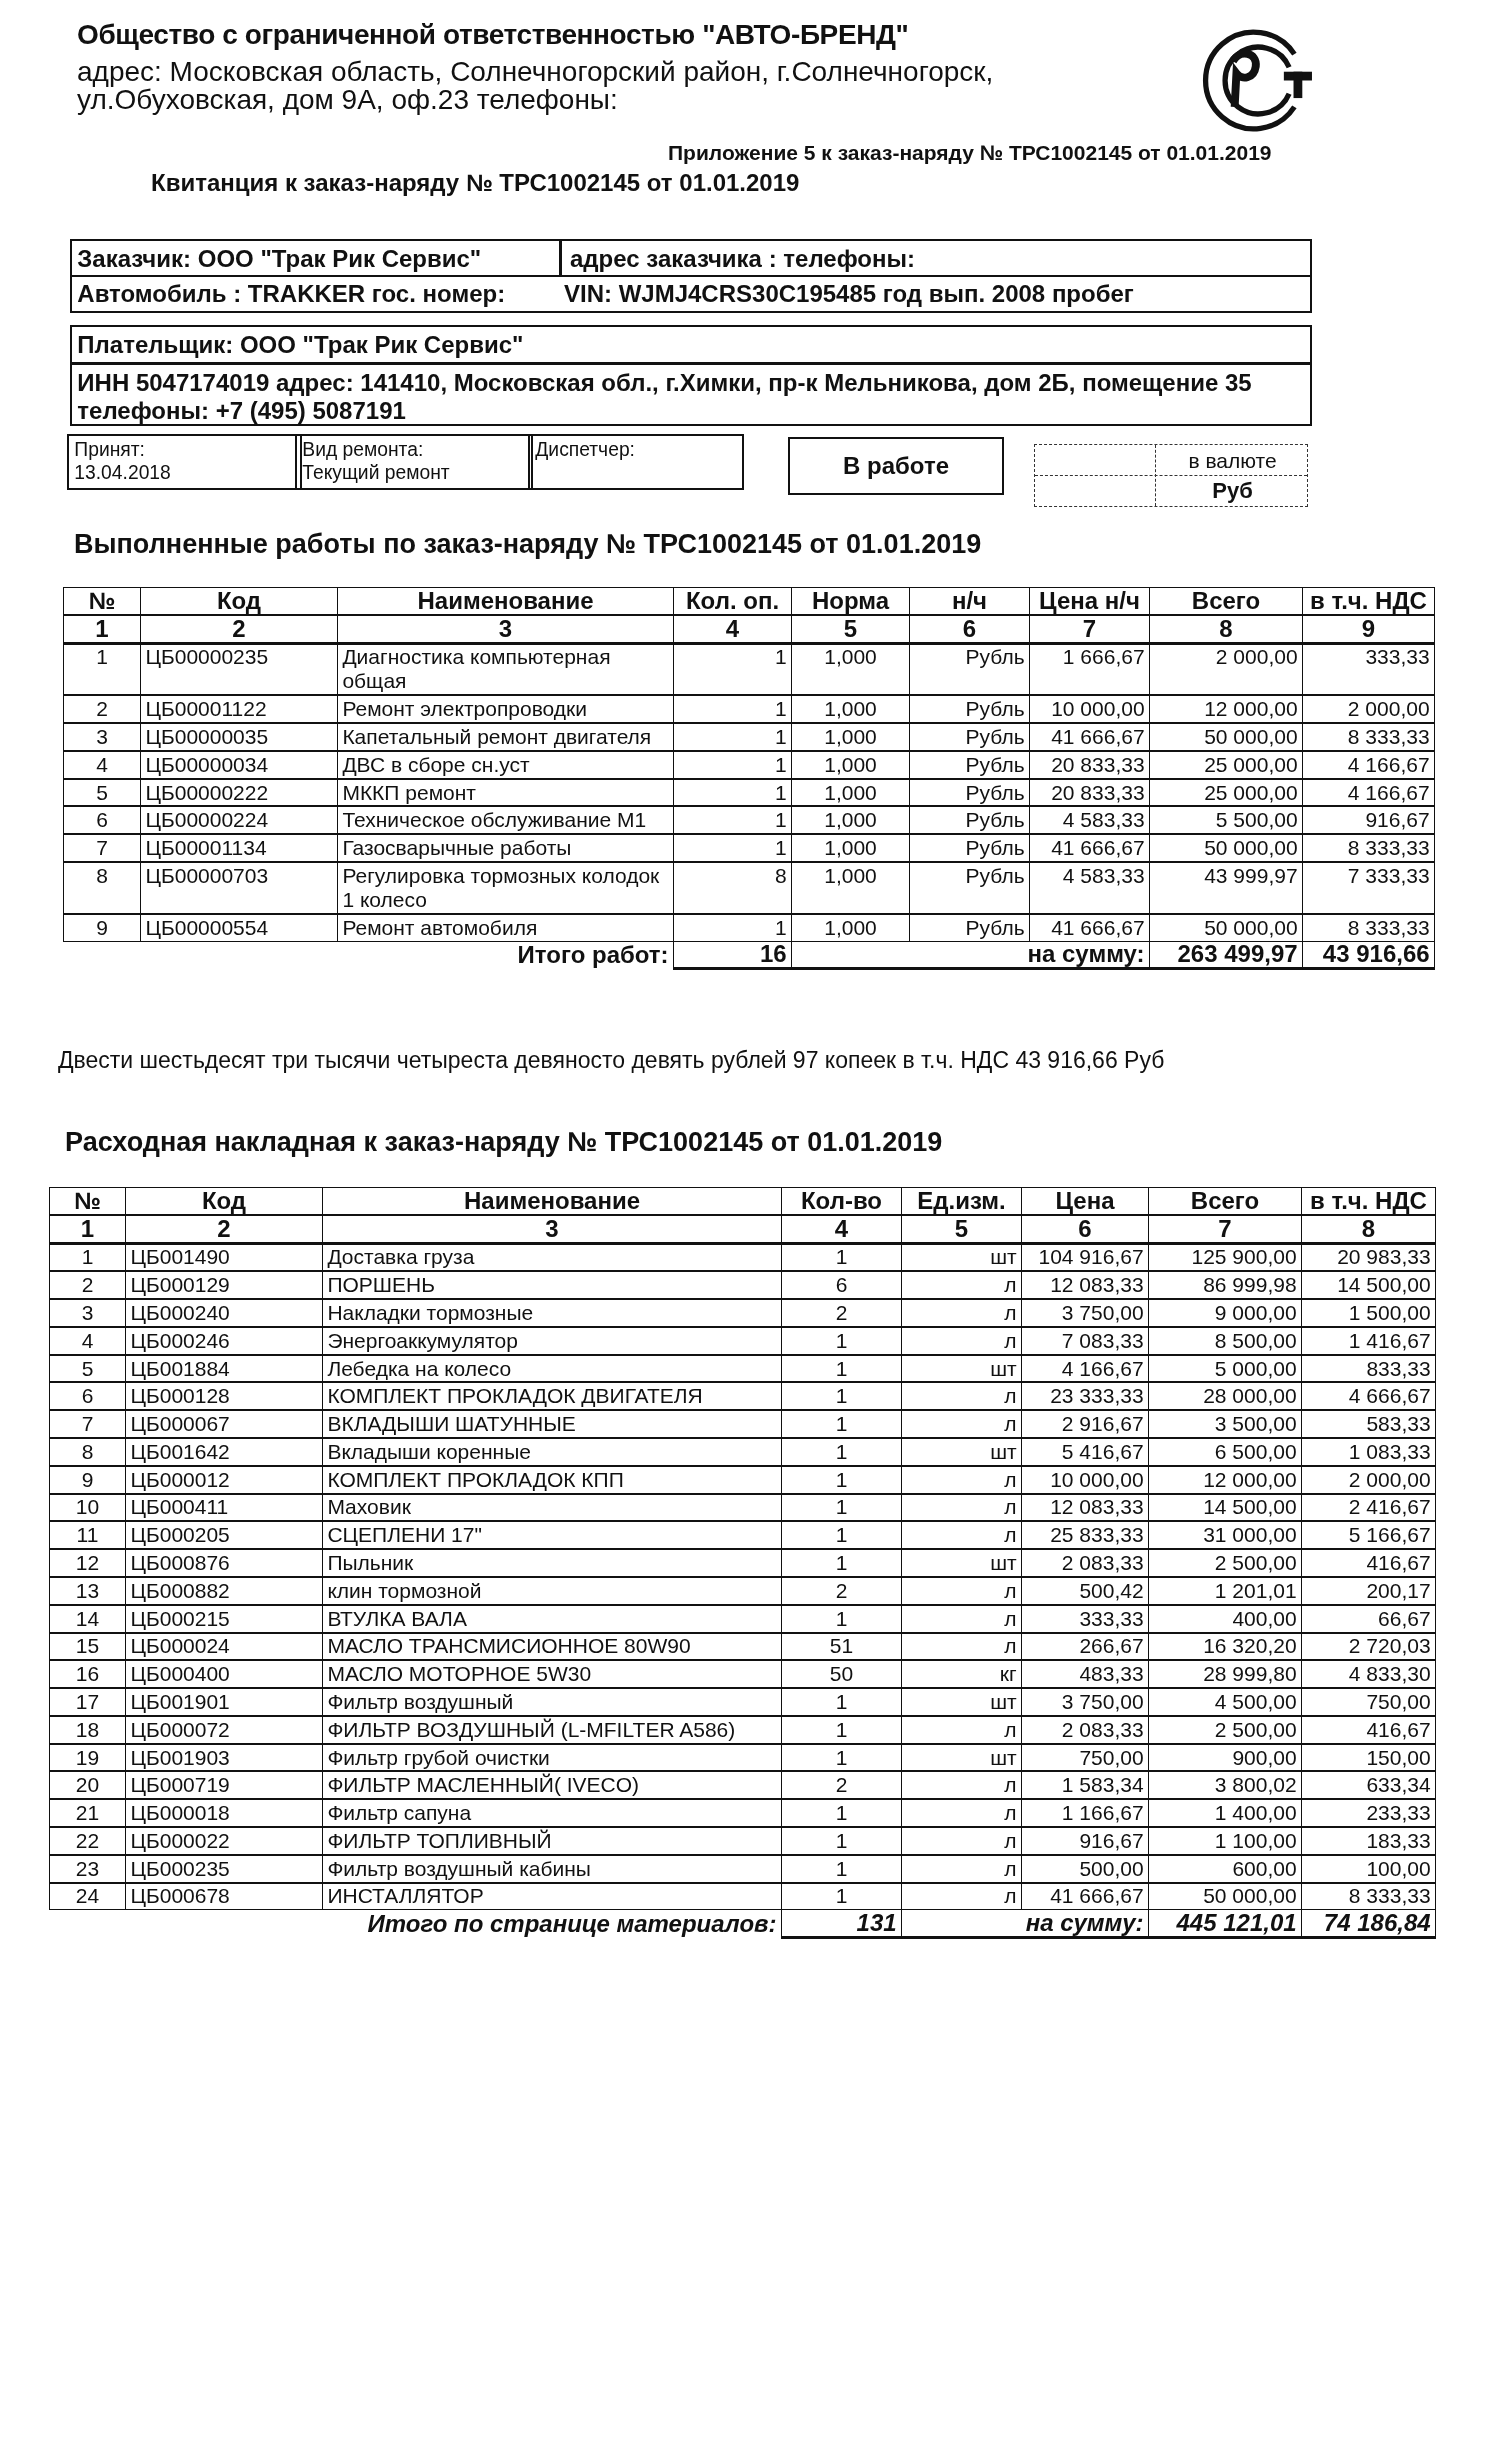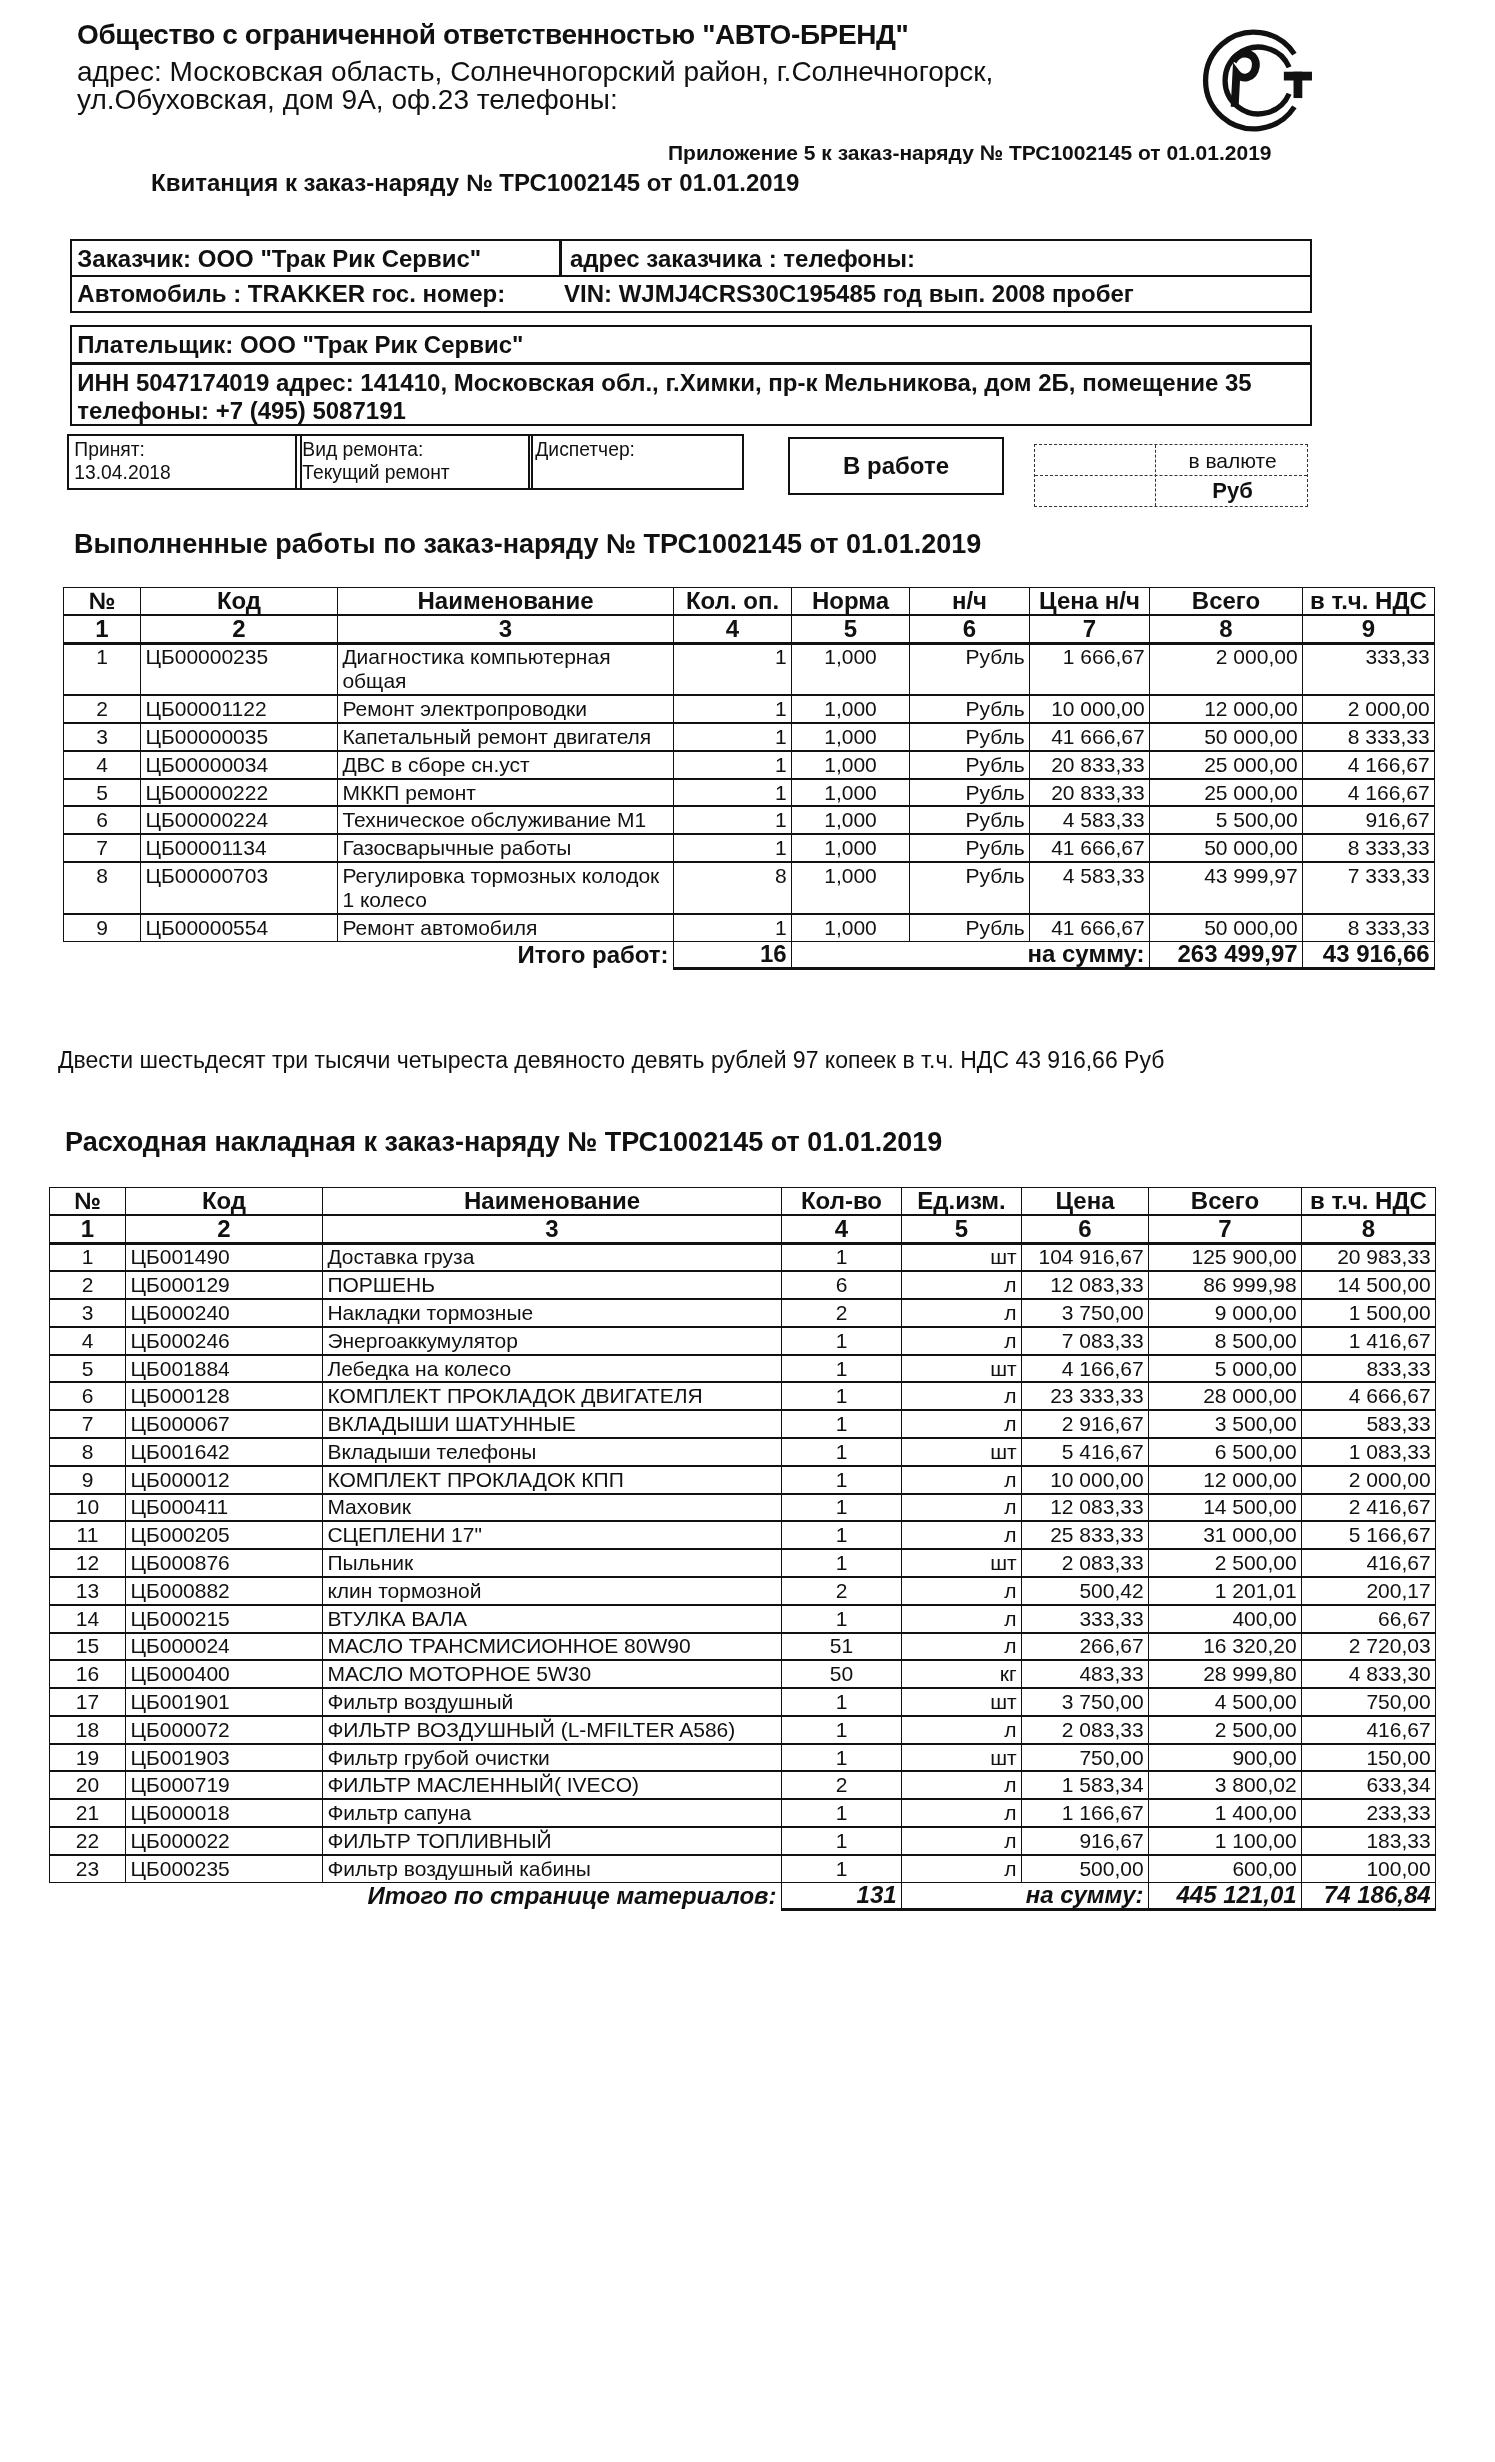--- a/index.html
+++ b/index.html
@@ -358,21 +358,21 @@
         <td>ВКЛАДЫШИ ШАТУННЫЕ</td>
         <td class="c">1</td>
         <td class="r">л</td>
         <td class="r">2 916,67</td>
         <td class="r">3 500,00</td>
         <td class="r">583,33</td>
       </tr>
       <tr class="body">
         <td class="c">8</td>
         <td>ЦБ001642</td>
-        <td>Вкладыши телефоны</td>
+        <td>Вкладыши коренные</td>
         <td class="c">1</td>
         <td class="r">шт</td>
         <td class="r">5 416,67</td>
         <td class="r">6 500,00</td>
         <td class="r">1 083,33</td>
       </tr>
       <tr class="body">
         <td class="c">9</td>
         <td>ЦБ000012</td>
         <td>КОМПЛЕКТ ПРОКЛАДОК КПП</td>
@@ -514,20 +514,30 @@
       </tr>
       <tr class="body">
         <td class="c">23</td>
         <td>ЦБ000235</td>
         <td>Фильтр воздушный кабины</td>
         <td class="c">1</td>
         <td class="r">л</td>
         <td class="r">500,00</td>
         <td class="r">600,00</td>
         <td class="r">100,00</td>
+      </tr>
+      <tr class="body">
+        <td class="c">24</td>
+        <td>ЦБ000678</td>
+        <td>ИНСТАЛЛЯТОР</td>
+        <td class="c">1</td>
+        <td class="r">л</td>
+        <td class="r">41 666,67</td>
+        <td class="r">50 000,00</td>
+        <td class="r">8 333,33</td>
       </tr>
     </tbody>
   <tfoot>
     <tr class="tot">
       <td colspan="3" class="r">Итого по странице материалов:</td>
       <td class="r bx">131</td>
       <td colspan="2" class="r bx">на сумму:</td>
       <td class="r bx">445 121,01</td>
       <td class="r bx">74 186,84</td>
     </tr>

